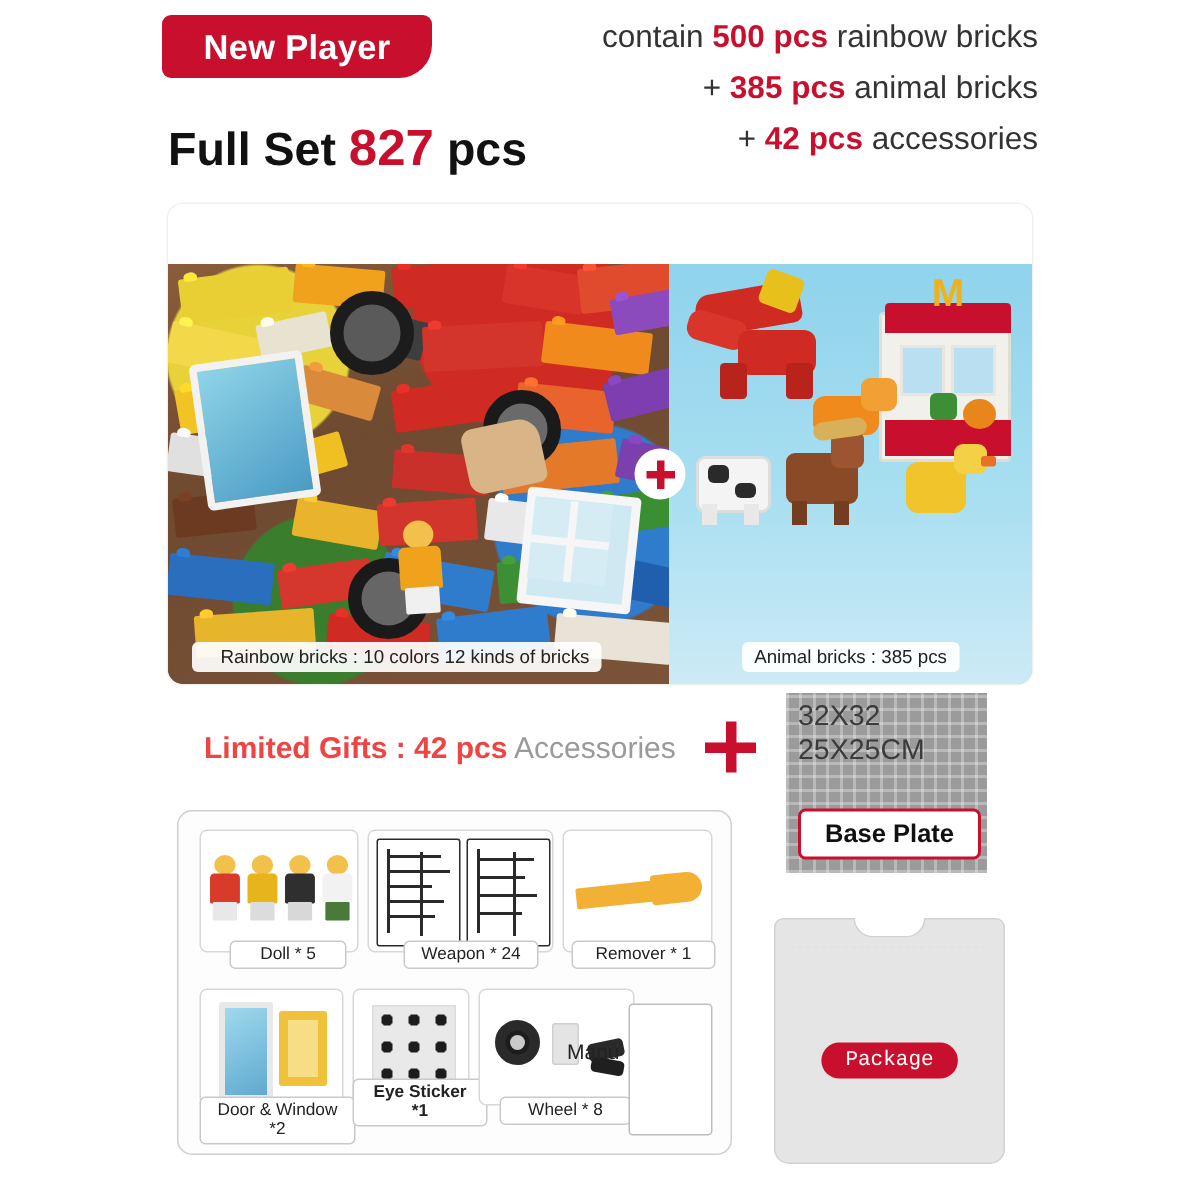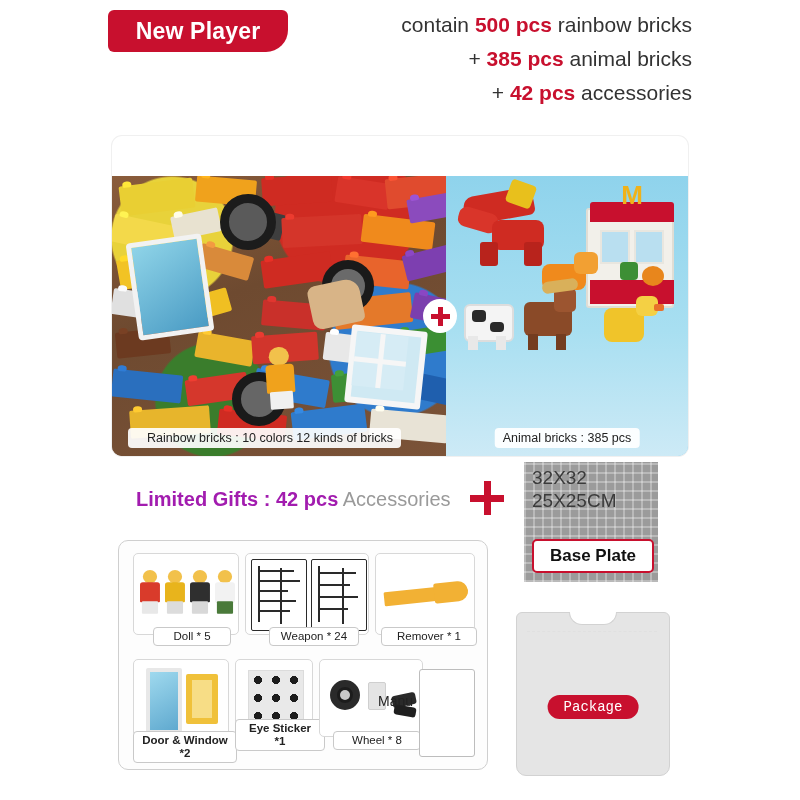--- a/index.html
+++ b/index.html
@@ -170,21 +170,21 @@
   }
 
   
   .gifts-title {
     position: absolute;
     left: 136px;
     top: 488px;
     font-size: 20px;
     white-space: nowrap;
   }
-  .gifts-title .red { color: #a21caf; font-weight: bold; }
+  .gifts-title .red { color: #ef4444; font-weight: bold; }
   .gifts-title .grey { color: #9a9a9a; }
 
   .plus-red {
     position: absolute;
     left: 470px;
     top: 481px;
     width: 34px;
     height: 34px;
   }
   .plus-red::before,
@@ -357,20 +357,23 @@
     white-space: nowrap;
   }
 </style>
 </head>
 <body>
 
 <div class="page">
 
   <div class="badge-new">New Player</div>
 
+  <div class="fullset">
+    <span>Full Set </span><span class="qty">827</span><span> pcs</span>
+  </div>
 
   <div class="contains">
     <div>
       <span>contain </span><span class="num">500 pcs</span><span> rainbow bricks</span>
     </div>
     <div>
       <span>+ </span><span class="num">385 pcs</span><span> animal bricks</span>
     </div>
     <div>
       <span>+ </span><span class="num">42 pcs</span><span> accessories</span>
@@ -557,21 +560,21 @@
       <div class="remover" style="left:8px;top:34px;width:84px;height:14px;transform:rotate(-6deg);"></div>
       <div class="remover" style="left:58px;top:28px;width:34px;height:20px;border-radius:3px 12px 12px 3px;transform:rotate(-6deg);"></div>
     </div>
     <div class="acc-cap" style="left:262px;top:86px;width:84px;">Remover * 1</div>
 
     <div class="acc-box" style="left:14px;top:118px;width:96px;height:78px;">
       <div style="position:absolute;left:12px;top:8px;width:28px;height:58px;border:4px solid #e8e8e8;border-radius:2px;background:linear-gradient(150deg,#9fd9ee,#5fa9cf);"></div>
       <div style="position:absolute;left:52px;top:14px;width:32px;height:50px;background:#f0c13a;border-radius:2px;"></div>
       <div style="position:absolute;left:58px;top:20px;width:20px;height:38px;background:#f7dd86;"></div>
     </div>
-    <div class="acc-cap" style="left:14px;top:190px;width:92px;font-weight:bold;">Door &amp; Window<br>*2</div>
+    <div class="acc-cap" style="left:14px;top:190px;width:92px;">Door &amp; Window<br>*2</div>
 
     <div class="acc-box" style="left:116px;top:118px;width:78px;height:78px;">
       <div style="position:absolute;left:12px;top:10px;width:54px;height:54px;background:
            radial-gradient(circle 4px at 9px 9px,#1c1c1c 99%,rgba(0,0,0,0) 100%) 0 0/18px 18px repeat,
            #e9e9e9;border:1px solid #dcdcdc;"></div>
     </div>
     <div class="acc-cap" style="left:116px;top:178px;width:78px;font-weight:bold;">Eye Sticker<br>*1</div>
 
     <div class="acc-box" style="left:200px;top:118px;width:104px;height:78px;">
       <div style="position:absolute;left:10px;top:20px;width:30px;height:30px;border-radius:50%;background:#1c1c1c;border:7px solid #2a2a2a;box-sizing:border-box;"></div>

